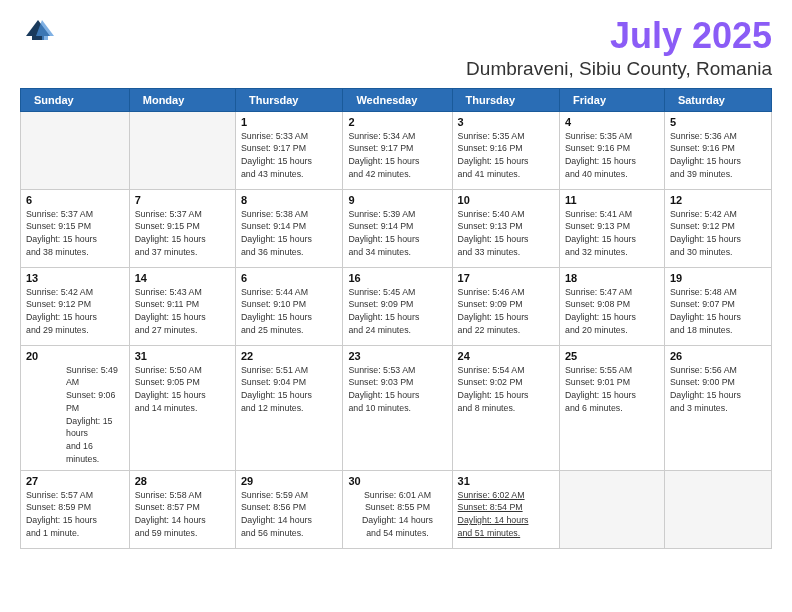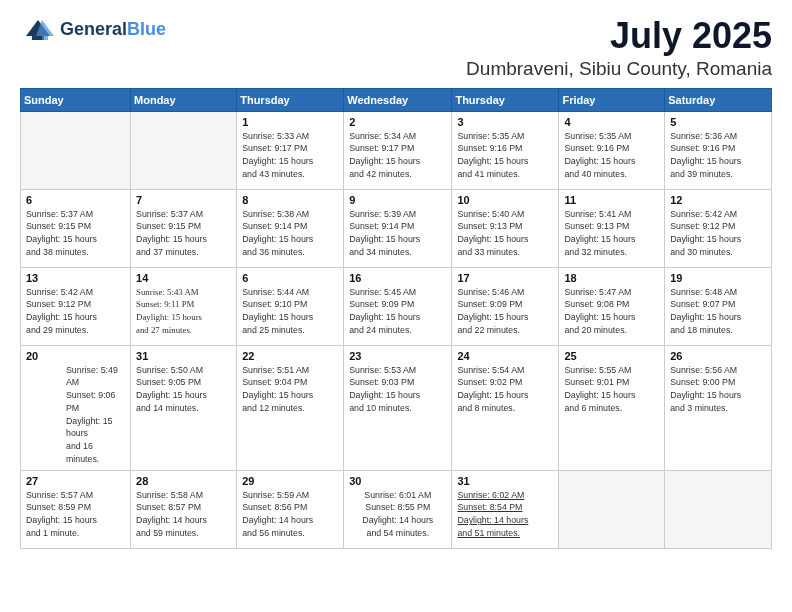--- a/index.html
+++ b/index.html
@@ -31,38 +31,38 @@
       display: flex;
       align-items: center;
       gap: 4px;
     }
     .title-block {
       text-align: right;
     }
     .month-title {
       font-size: 36px;
       font-weight: bold;
-      color: #0f172a;
+      color: #8b5cf6;
       line-height: 1.1;
     }
     .location-title {
       font-size: 19px;
       color: #333;
       margin-top: 2px;
     }
     table {
       width: 100%;
       border-collapse: collapse;
       font-size: 9.5px;
     }
     .day-header {
       background: #2a6db5;
       color: #fff;
       text-align: left;
-      padding: 5px 3px;
+      padding: 5px 13px;
       font-size: 11px;
       font-weight: bold;
       border: 1px solid #1a5a9a;
     }
     .day-cell {
       vertical-align: top;
       border: 1px solid #ccc;
       padding: 4px 5px;
       width: 113px;
       height: 78px;
@@ -89,25 +89,20 @@
 
 <div class="page">
   <div class="header">
     <div class="logo">
       <div class="logo-row">
         <svg width="36" height="28" viewBox="0 0 36 28">
           <rect x="0" y="0" width="36" height="28" fill="white"></rect>
           <polygon points="18,4 30,20 24,20 24,24 12,24 12,20 6,20" fill="#1a3a5c"></polygon>
           <polygon points="22,4 34,20 28,20 28,24 22,24 22,20 16,20" fill="#4a90d9" opacity="0.7"></polygon>
         </svg>
-        <div>
-          <div style="font-size:18px;font-weight:bold;color:#1a3a5c;line-height:1.1;">
-            <span style="color:#1a3a5c;">General</span><span style="color:#4a90d9;">Blue</span>
-          </div>
-        </div>
       </div>
     </div>
     <div class="title-block">
       <div class="month-title">July 2025</div>
       <div class="location-title">Dumbraveni, Sibiu County, Romania</div>
     </div>
   </div>
 
   <table>
     <thead>
@@ -215,21 +210,21 @@
         <tr>
           <td class="day-cell">
             <span class="day-num">13</span>
             <div class="day-info" style="white-space: pre-line;">Sunrise: 5:42 AM
 Sunset: 9:12 PM
 Daylight: 15 hours
 and 29 minutes.</div>
           </td>
           <td class="day-cell">
             <span class="day-num">14</span>
-            <div class="day-info" style="white-space: pre-line; font-family: Liberation Serif, serif;">Sunrise: 5:43 AM
+            <div class="day-info" style="white-space: pre-line;">Sunrise: 5:43 AM
 Sunset: 9:11 PM
 Daylight: 15 hours
 and 27 minutes.</div>
           </td>
           <td class="day-cell">
             <span class="day-num">6</span>
             <div class="day-info" style="white-space: pre-line;">Sunrise: 5:44 AM
 Sunset: 9:10 PM
 Daylight: 15 hours
 and 25 minutes.</div>

